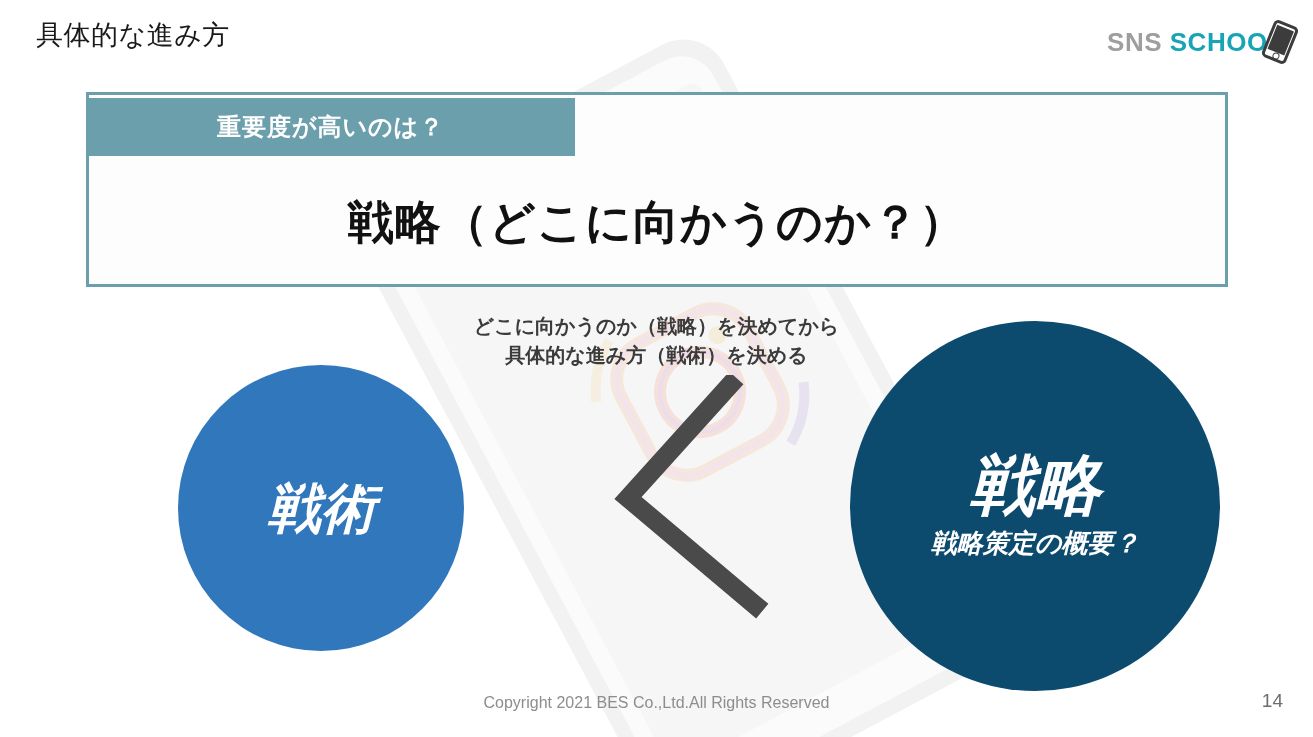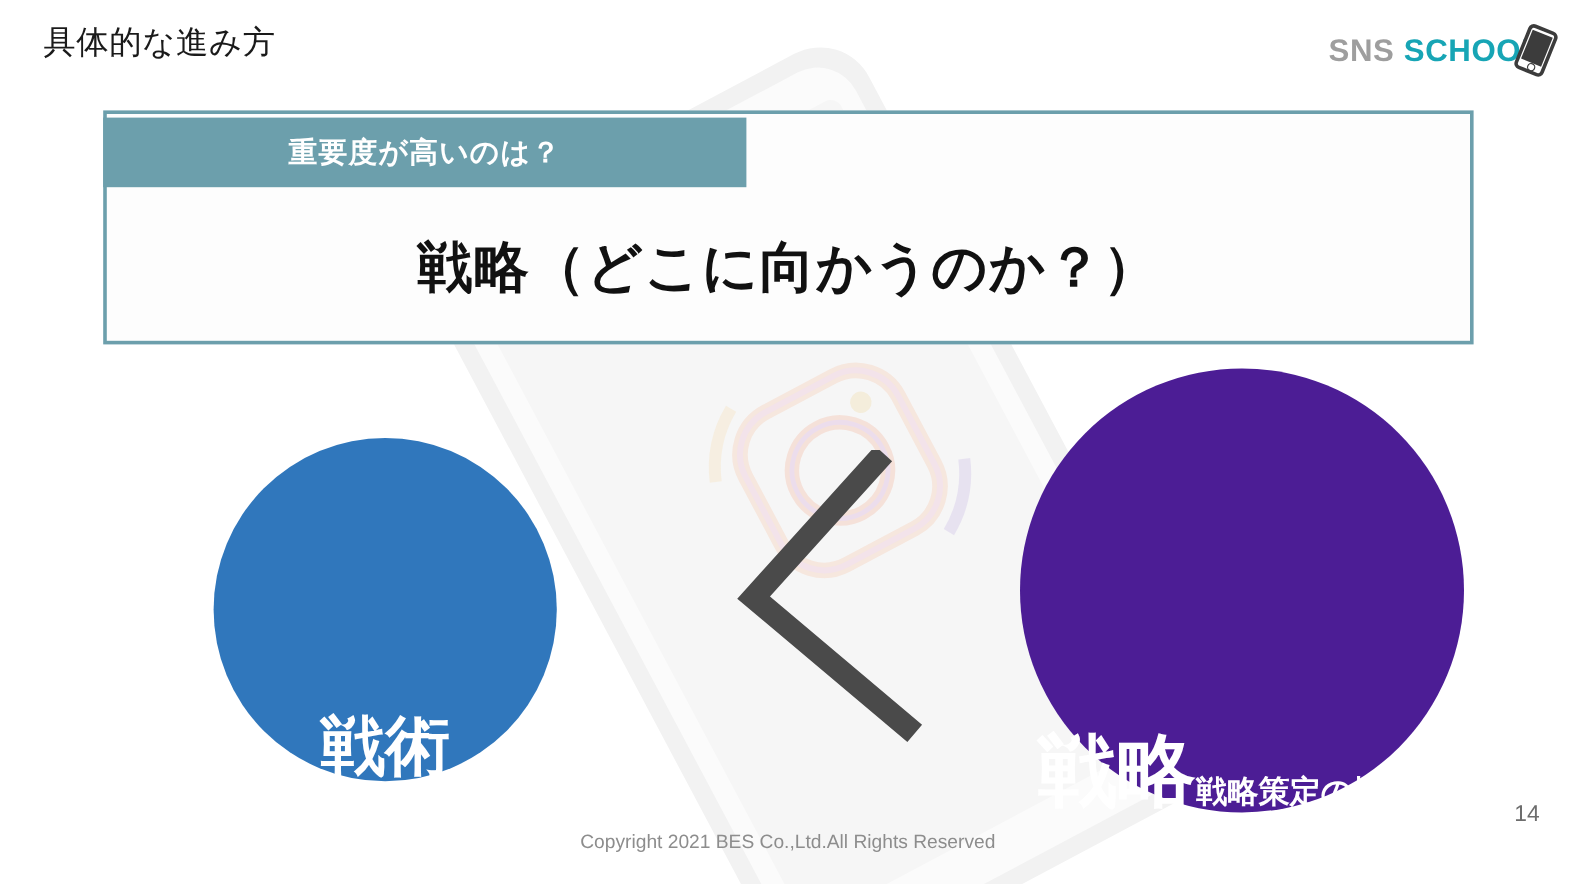--- a/index.html
+++ b/index.html
@@ -93,21 +93,21 @@
     height: 195px;
     border: 3px solid #6c9fac;
     box-sizing: border-box;
     background: #fdfdfd;
     z-index: 2;
   }
   .callout-tab {
     position: absolute;
     left: 86px;
     top: 98px;
-    width: 536px;
+    width: 489px;
     height: 58px;
     background: #6c9fac;
     display: flex;
     align-items: center;
     justify-content: center;
     z-index: 3;
   }
   .callout-tab-label {
     color: #ffffff;
     font-size: 24px;
@@ -157,39 +157,40 @@
     width: 190px;
     height: 245px;
     z-index: 3;
   }
 
   
   .circle {
     position: absolute;
     border-radius: 50%;
     display: flex;
-    flex-direction: row;
-    align-items: flex-end;
+    flex-direction: column;
+    align-items: center;
     justify-content: center;
     z-index: 4;
     text-align: center;
+    font-style: italic;
   }
   .circle-tactics {
     left: 178px;
     top: 365px;
     width: 286px;
     height: 286px;
     background: #3077bc;
   }
   .circle-strategy {
     left: 850px;
-    top: 307px;
+    top: 321px;
     width: 370px;
     height: 370px;
-    background: #4c1d95;
+    background: #0c4a6e;
   }
   .circle-main {
     color: #ffffff;
     font-weight: bold;
     line-height: 1.05;
     white-space: nowrap;
   }
   .circle-tactics .circle-main { font-size: 54px; }
   .circle-strategy .circle-main { font-size: 66px; }
   .circle-sub {
@@ -208,21 +209,21 @@
     left: 0; right: 0;
     top: 694px;
     text-align: center;
     font-size: 16px;
     color: #8d8d8d;
     z-index: 5;
   }
   .footer-page {
     position: absolute;
     right: 30px;
-    top: 668px;
+    top: 690px;
     font-size: 19px;
     color: #6d6d6d;
     z-index: 5;
   }
 </style>
 </head>
 <body>
 
 <div id="slide">
 
@@ -256,20 +257,24 @@
   </div>
 
   <div class="callout-box"></div>
   <div class="callout-tab">
     <span class="callout-tab-label">重要度が高いのは？</span>
   </div>
   <div class="callout-headline">
     <span>戦略（どこに向かうのか？）</span>
   </div>
 
+  <div class="annotation">
+    <div>どこに向かうのか（戦略）を決めてから</div>
+    <div>具体的な進み方（戦術）を決める</div>
+  </div>
 
   <svg class="chevron" viewBox="0 0 190 245" xmlns="http://www.w3.org/2000/svg">
     <polyline points="130,10 28,123 155,230" fill="none" stroke="#4a4a4a" stroke-width="19" stroke-linecap="square" stroke-linejoin="miter"></polyline>
   </svg>
 
   <div class="circle circle-tactics">
     <div class="circle-main">戦術</div>
   </div>
 
   <div class="circle circle-strategy">

